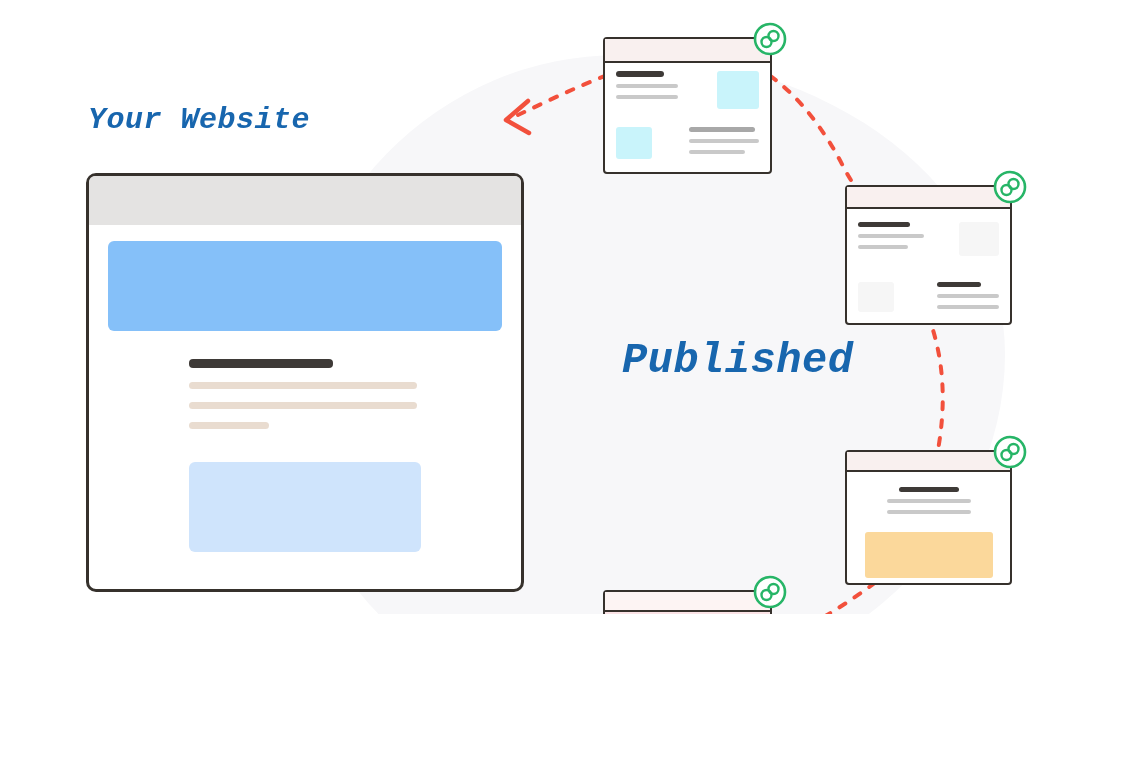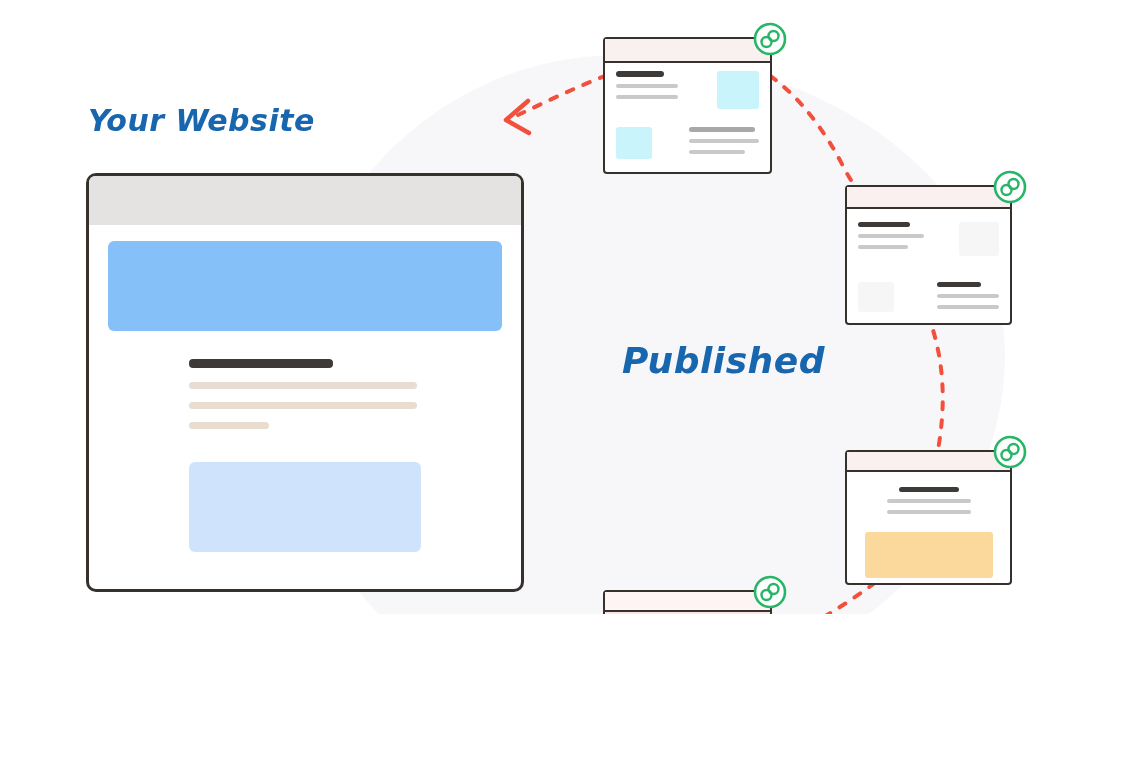--- a/index.html
+++ b/index.html
@@ -1,29 +1,29 @@
 <!DOCTYPE html>
 <html style="--label_blue: #1866ae; --dashed_red: #f2503c; --link_green: #27b567; --outline_dark: #36312c; --header_gray: #e4e3e2; --hero_blue: #85c0f9; --cta_blue: #cfe4fc; --bar_dark: #3e3a37; --bar_beige: #e9dcd0; --bar_gray: #c9c9c9; --bar_gray_dark: #a8a8a8; --card_header_pink: #f9f0ef; --cyan_box: #c9f4fb; --gray_box: #f6f6f6; --orange_box: #fbd89b; --pink_block: #fbe3e6; --pink_strip: #fdf4f3; --blob_gray: #f7f7f9;"><head>
 <meta charset="utf-8">
 <style>
   html,body{margin:0;padding:0;}
   body{background:#ffffff;font-family:"DejaVu Sans", sans-serif;}
-  .stage{position:relative;width:1136px;height:614px;background:#fff;overflow:hidden;}
+  .stage{position:relative;width:1136px;height:614px;background:#fff;overflow:hidden;font-family:Liberation Mono, monospace;}
 
   .blob{position:absolute;left:290px;top:55px;width:715px;height:650px;z-index:0;
         background:var(--blob_gray,#f7f7f9);
         border-radius:46% 54% 58% 42% / 52% 46% 54% 48%;}
 
   svg.flow{position:absolute;left:0;top:0;z-index:1;}
   .dash{fill:none;stroke:var(--dashed_red,#f2503c);stroke-width:4;stroke-dasharray:7 11;stroke-linecap:round;}
   .arrowhead{fill:none;stroke:var(--dashed_red,#f2503c);stroke-width:4.5;stroke-linecap:round;stroke-linejoin:round;}
 
   .label{position:absolute;z-index:3;color:var(--label_blue,#1866ae);font-weight:bold;font-style:italic;letter-spacing:0.5px;}
   .label-your-website{left:88px;top:103px;font-size:30px;}
-  .label-published{left:622px;top:330px;font-size:36px;line-height:62px;}
+  .label-published{left:622px;top:330px;font-size:42px;line-height:62px;}
 
   
   .window{position:absolute;left:86px;top:173px;width:438px;height:419px;z-index:2;box-sizing:border-box;
           background:#fff;border:3px solid var(--outline_dark,#2b2724);border-radius:10px;}
   .window-header{height:49px;background:var(--header_gray,#e4e3e2);border-radius:6px 6px 0 0;}
   .hero{margin:16px 19px 0;height:90px;background:var(--hero_blue,#85c0f9);border-radius:6px;}
   .content-block{width:232px;margin:28px auto 0;display:flex;flex-direction:column;}
   .heading-bar{width:144px;height:9px;border-radius:4px;background:var(--bar_dark,#3e3a37);}
   .beige{height:7px;border-radius:4px;background:var(--bar_beige,#e9dcd0);}
   .mt14{margin-top:14px;} .mt13{margin-top:13px;}

